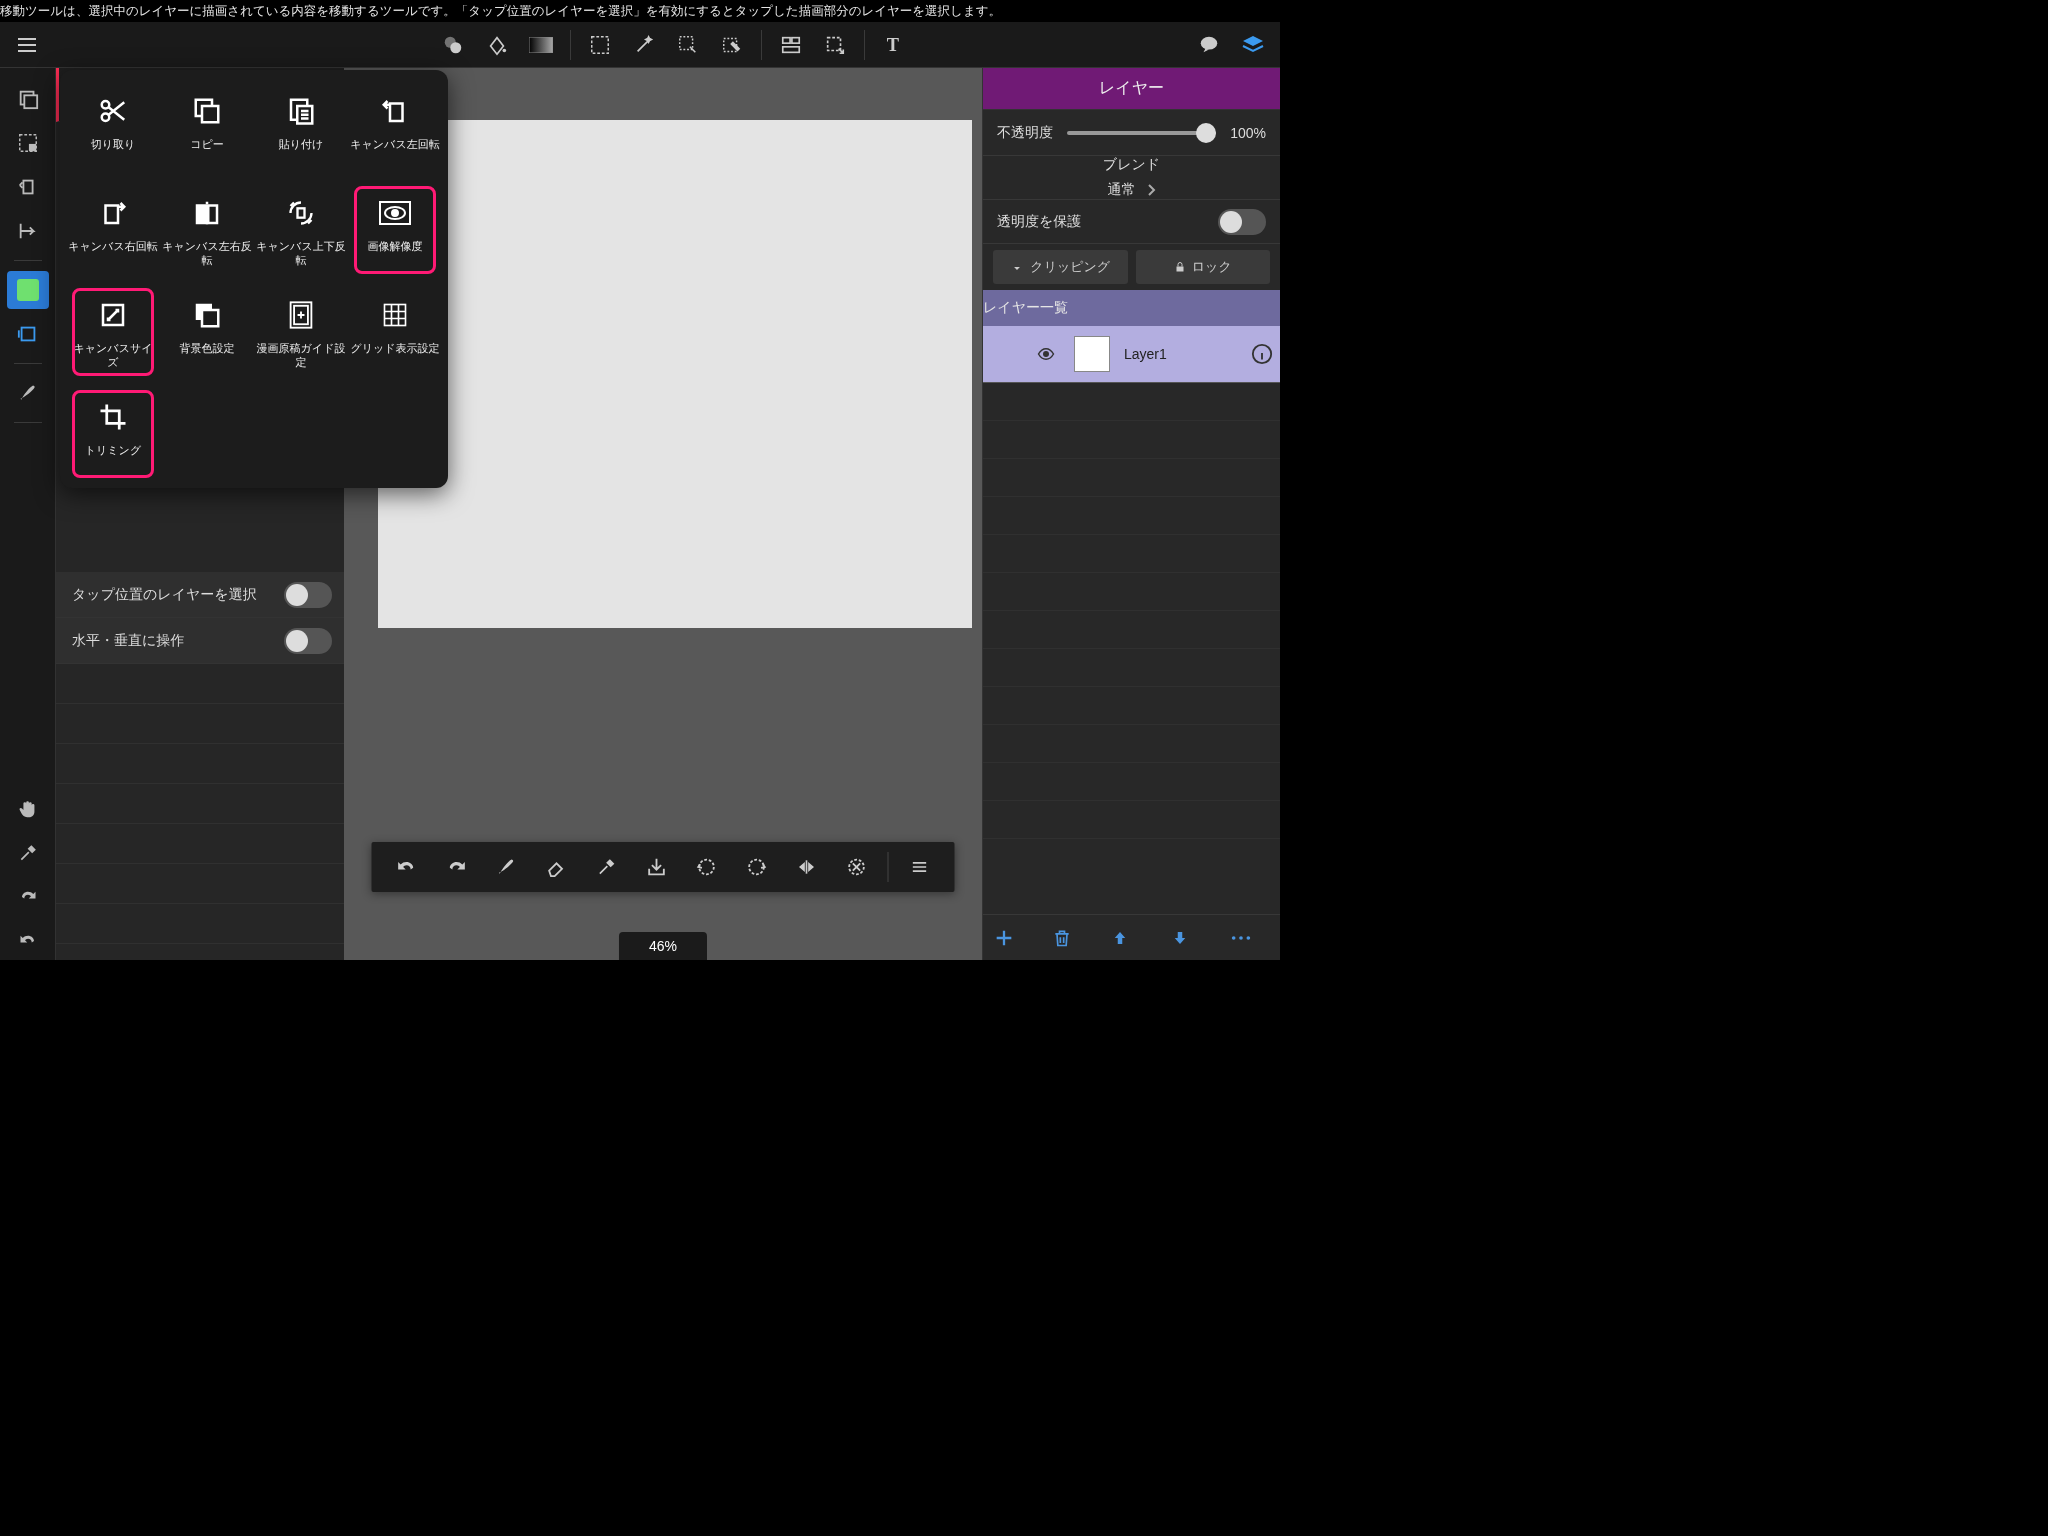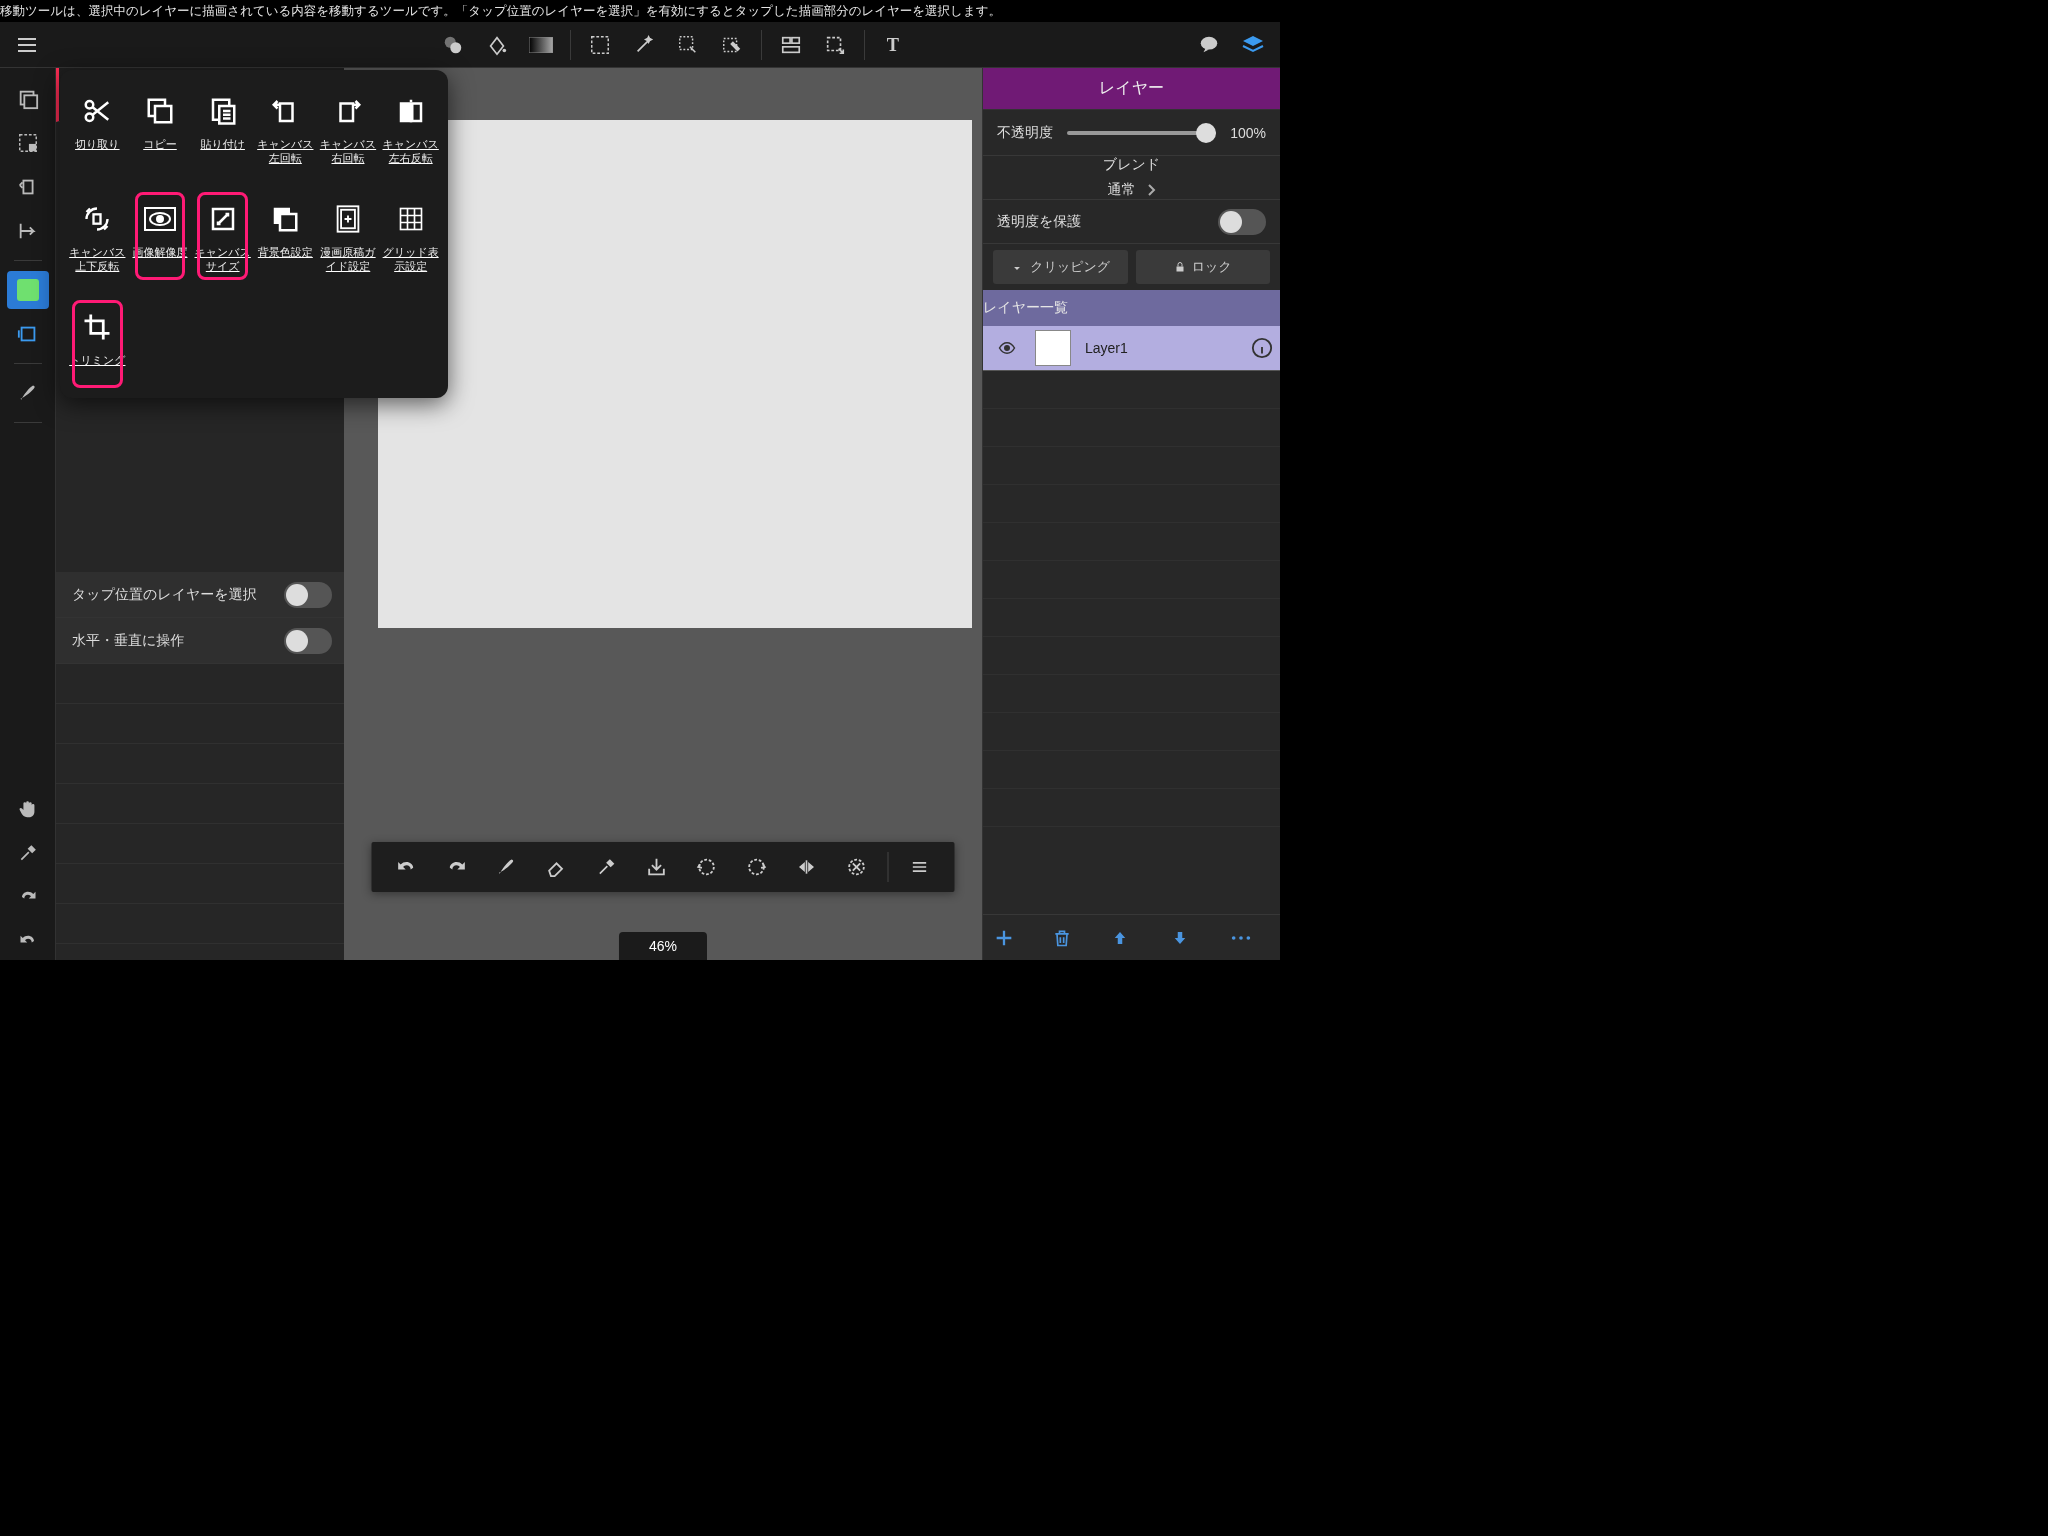--- a/index.html
+++ b/index.html
@@ -161,23 +161,24 @@
 .lp-buttons .btn {
   flex: 1; background: #3a3a3a; border-radius: 3px;
   display:flex; align-items:center; justify-content:center;
   font-size: 13px; color: #ccc; gap:6px;
 }
 .lp-section-head {
   height: 36px; background: #6e6a9e; color: #e5e5e5;
   font-size: 14px; display:flex; align-items:center; padding: 0 0;
 }
 .layer-item {
-  height: 45px; background: #b3aee0;
+  height: 57px; background: #b3aee0;
   display:flex; align-items:center;
   border-bottom: 1px solid #555;
+  padding-left: 39px;
 }
 .layer-item .vis { width: 48px; display:flex; justify-content:center; color:#333; }
 .layer-item .thumb { width: 36px; height: 36px; background:#fff; border:1px solid #888; margin: 0 4px; }
 .layer-item .name { flex:1; color:#222; font-size: 14px; padding-left: 10px; }
 .layer-item .info { width: 36px; color:#333; display:flex; justify-content:center; }
 .lp-empty { flex: 1; }
 .lp-empty .erow { height: 38px; border-bottom:1px solid #303030; }
 .lp-footer {
   height: 46px;
   display:flex; align-items:center; justify-content: space-around;
@@ -188,23 +189,22 @@
 
 .edit-popup {
   position: absolute;
   top: 70px; left: 60px;
   width: 388px;
   background: #1c1c1c;
   border-radius: 12px;
   box-shadow: 0 6px 24px rgba(0,0,0,.6);
   padding: 14px 6px 10px;
   display: grid;
-  grid-template-columns: repeat(6, 1fr);
-  row-gap: 20px;
-  text-decoration: underline;
+  grid-template-columns: repeat(4, 1fr);
+  row-gap: 14px;
 }
 .edit-popup .cell {
   display:flex; flex-direction:column; align-items:center; justify-content:flex-start;
   gap: 6px;
   padding: 6px 2px;
   position: relative;
 }
 .edit-popup .cell .ico {
   width: 52px; height: 42px;
   display:flex; align-items:center; justify-content:center;

